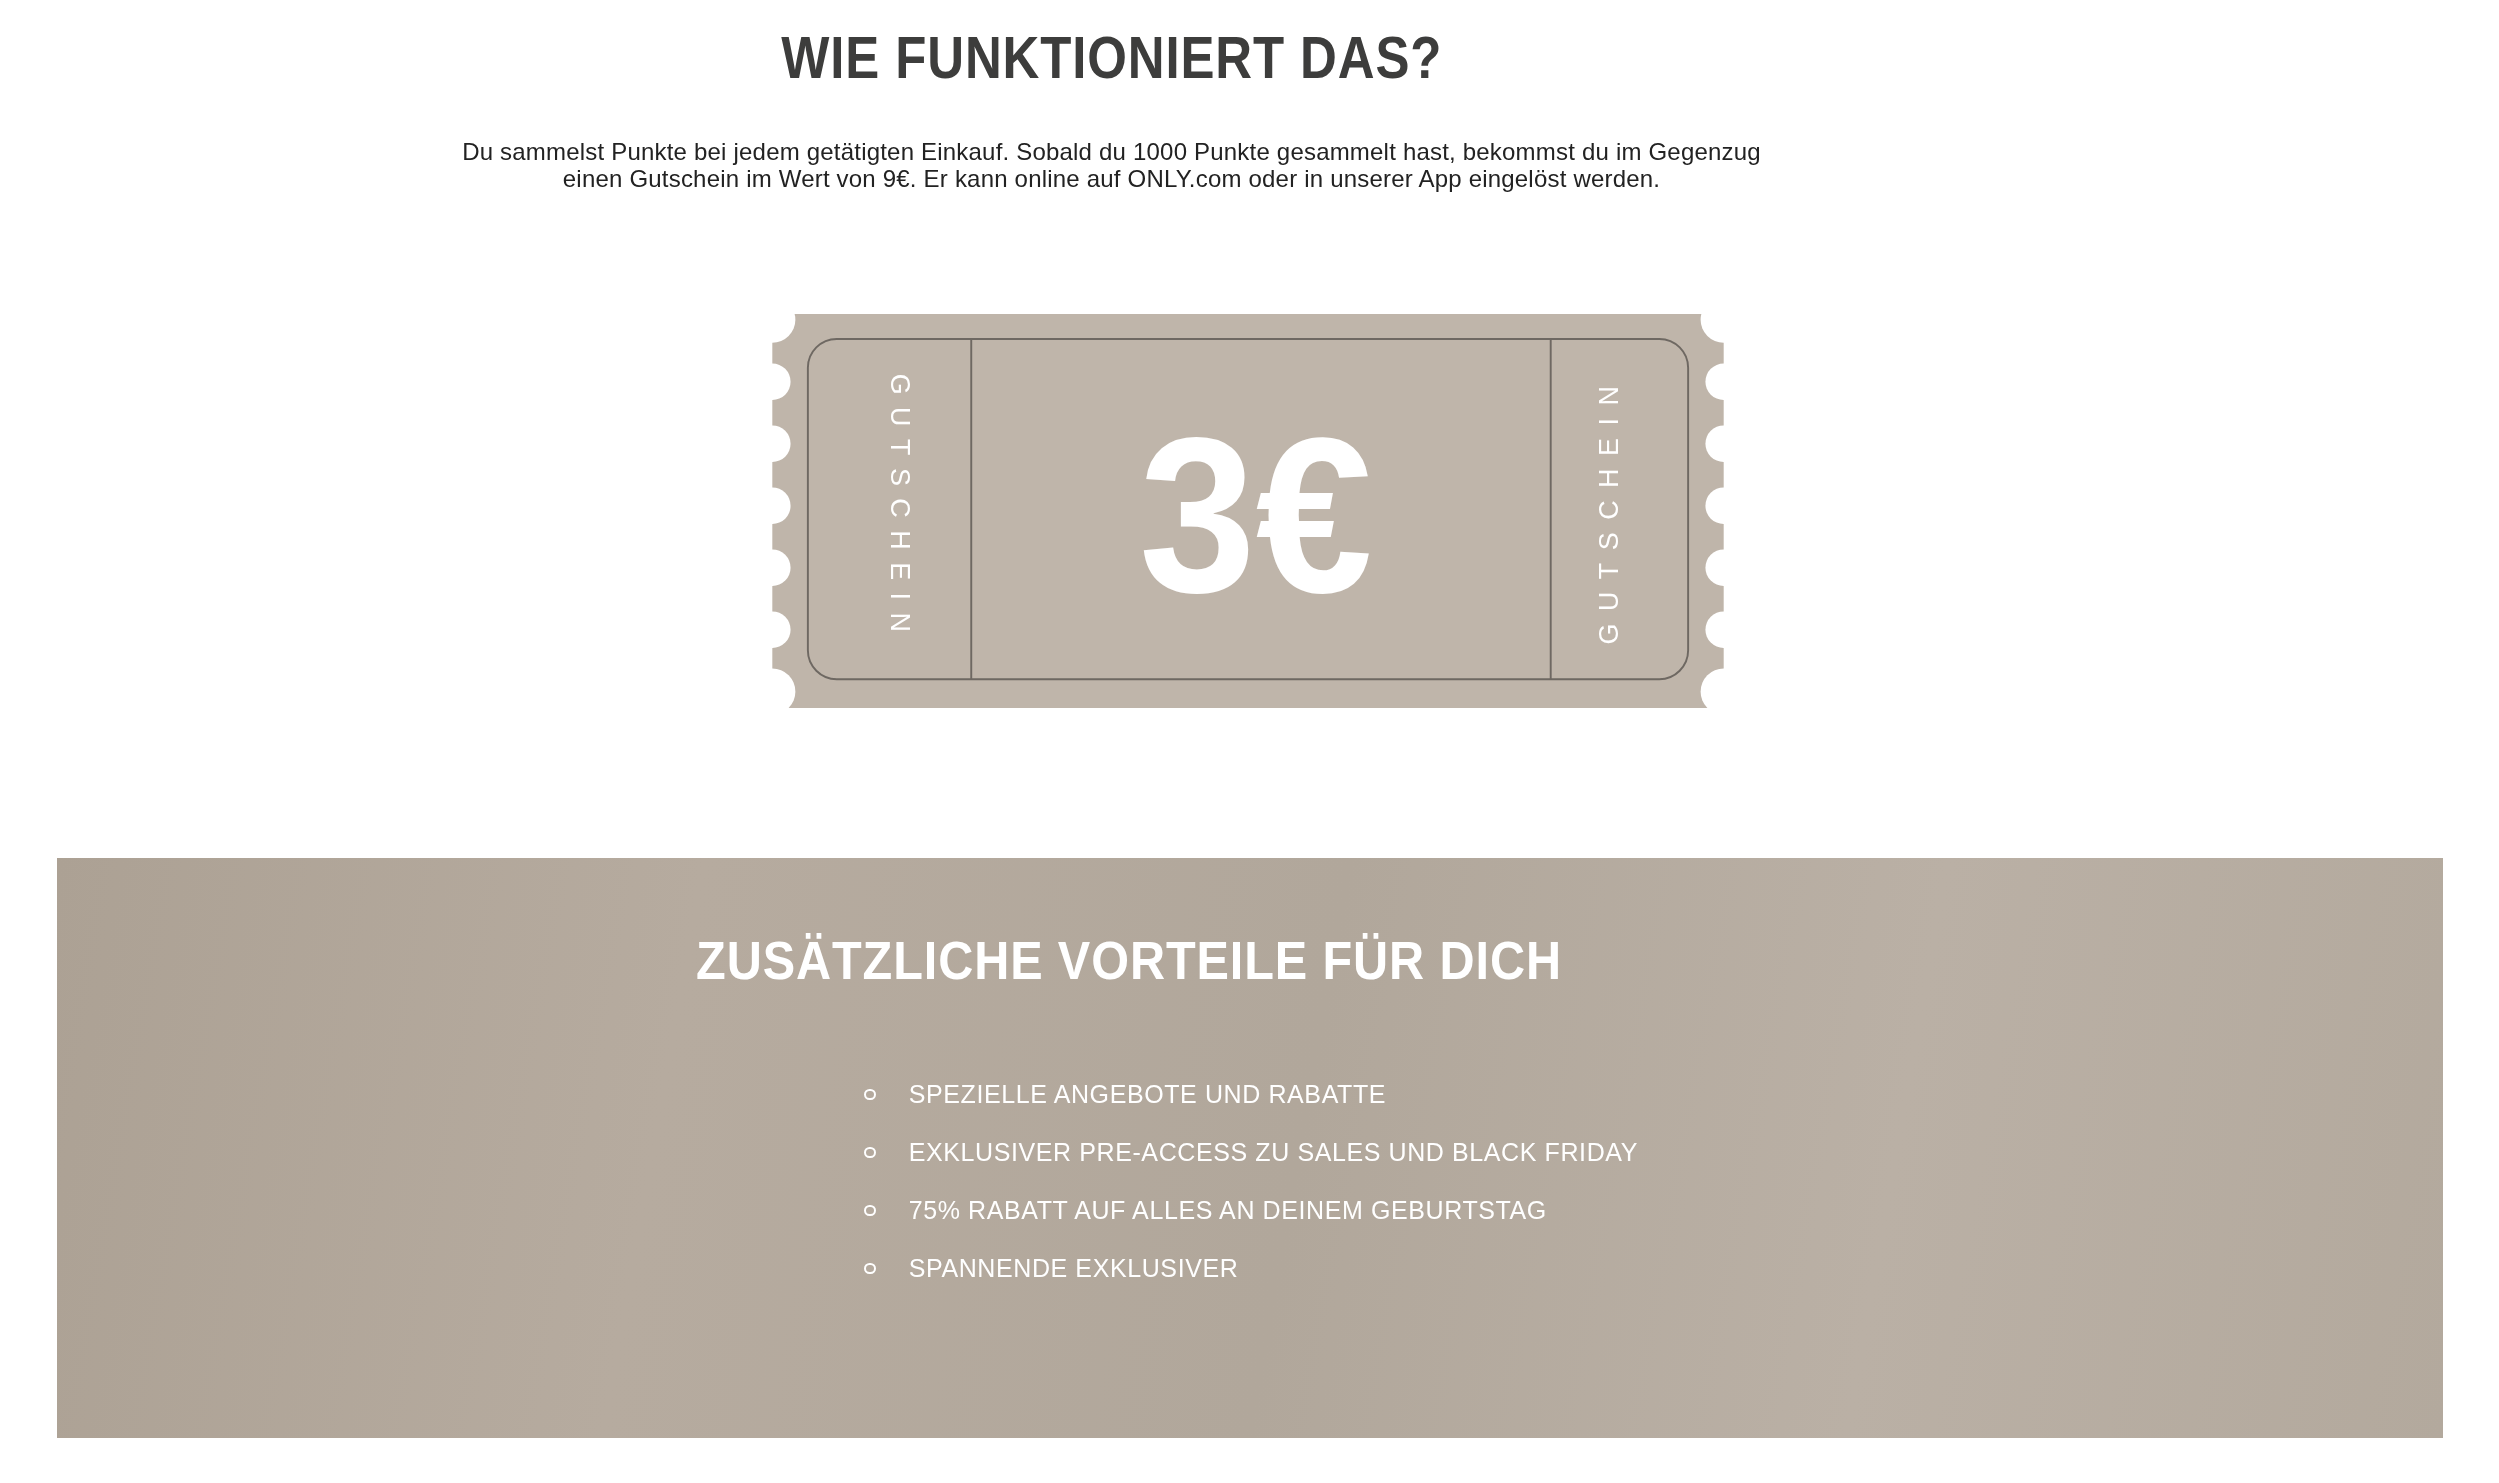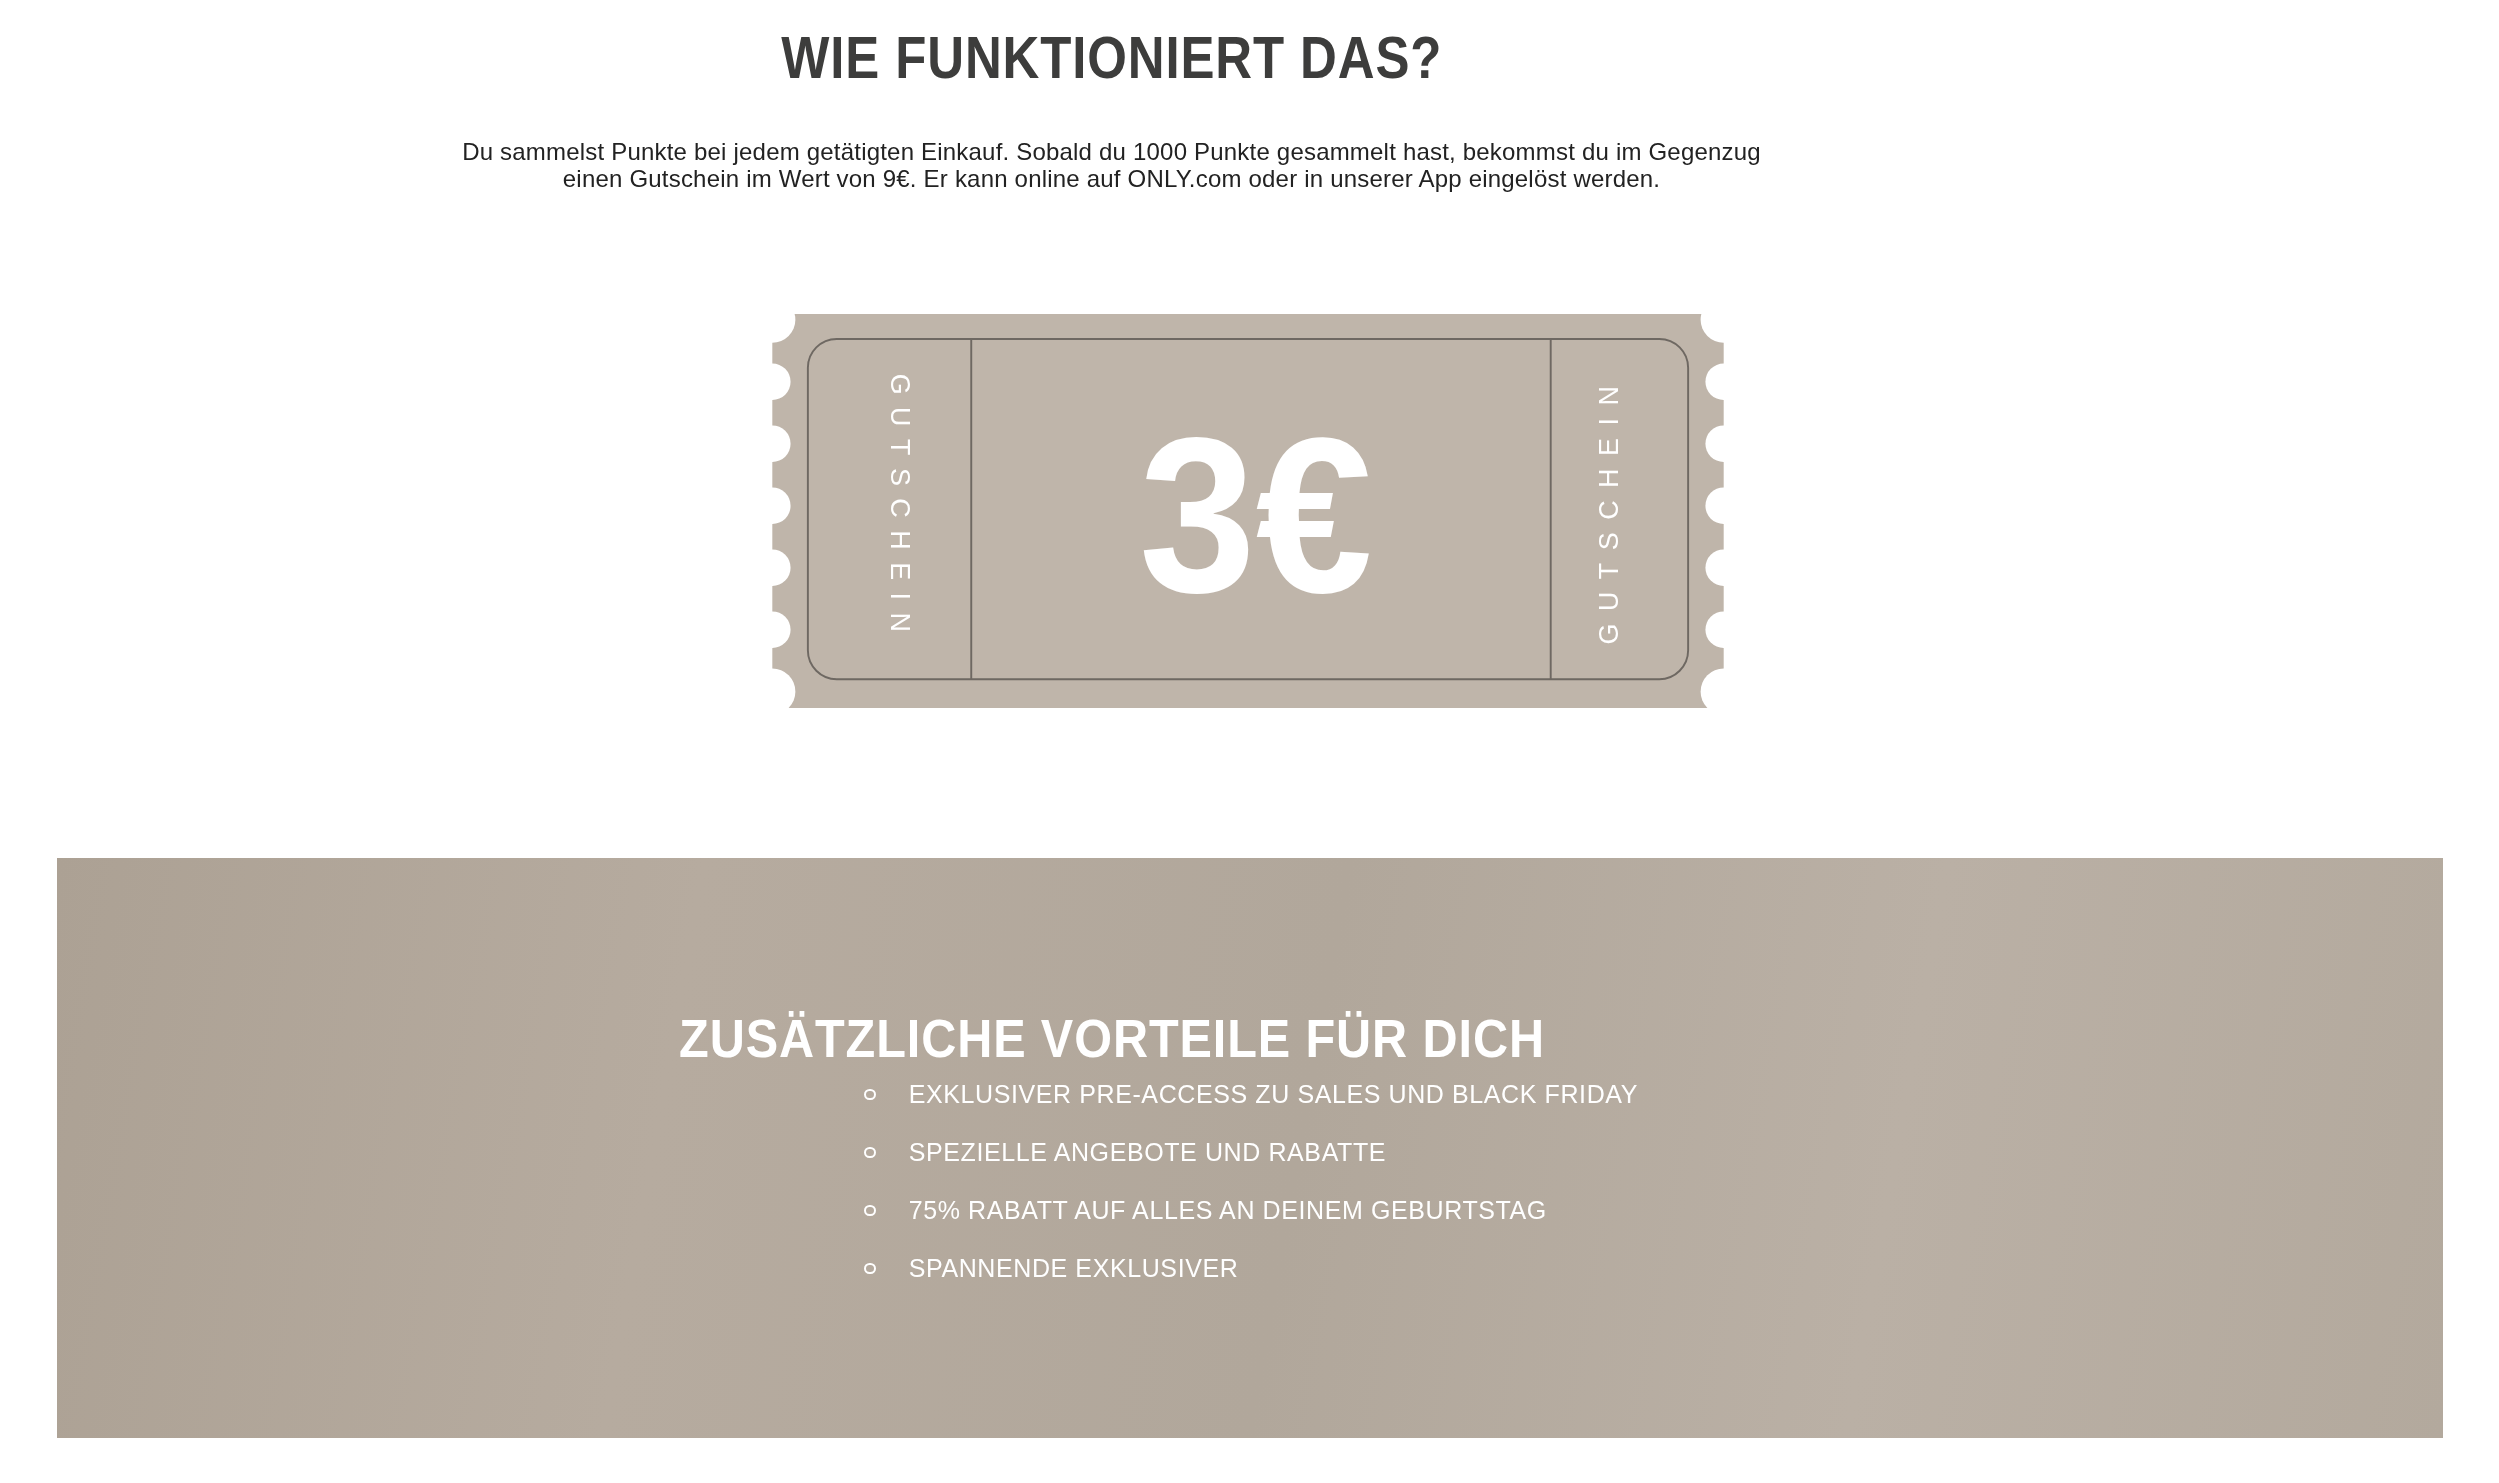--- a/index.html
+++ b/index.html
@@ -20,21 +20,21 @@
     letter-spacing:0.2px;white-space:nowrap;text-align:center;
   }
   
   .ticket-svg{position:absolute;left:772px;top:314px;width:952px;height:394px;}
   .ticket-svg text{font-family:"Liberation Sans", sans-serif;}
   
   .banner{
     position:absolute;left:57px;top:858px;width:2386px;height:580px;
     background:linear-gradient(100deg,#aca194 0%,#b6ab9f 26%,#b1a79b 52%,#bab0a5 76%,#b3a99d 100%);
   }
-  .banner-title{top:1007px;}
+  .banner-title{top:929px;margin-left:17px;}
   .banner-title span{
     font-size:54px;font-weight:bold;color:#ffffff;letter-spacing:1px;
     transform:scaleX(0.9);transform-origin:center;white-space:nowrap;line-height:1.15;
   }
   .benefits-list{
     position:absolute;left:807px;top:222px;margin:0;padding:0;list-style:none;
   }
   .benefits-list li{
     display:flex;align-items:center;height:29px;margin-bottom:29px;
   }
@@ -89,25 +89,25 @@
     <text transform="translate(873 203) rotate(-90)" text-anchor="middle" dominant-baseline="middle" font-size="28" letter-spacing="13" fill="#ffffff">GUTSCHEIN</text>
 
     <text transform="translate(503 289) scale(0.95 1)" text-anchor="middle" font-size="230" font-weight="bold" fill="#ffffff">3€</text>
   </svg>
 </section>
 
 <section class="banner">
   <ul class="benefits-list">
     <li>
       <span class="ring"></span>
-      <span class="benefit-text">EXKLUSIVER PRE-ACCESS ZU SALES UND BLACK FRIDAY</span>
+      <span class="benefit-text">SPEZIELLE ANGEBOTE UND RABATTE</span>
     </li>
     <li>
       <span class="ring"></span>
-      <span class="benefit-text">SPEZIELLE ANGEBOTE UND RABATTE</span>
+      <span class="benefit-text">EXKLUSIVER PRE-ACCESS ZU SALES UND BLACK FRIDAY</span>
     </li>
     <li>
       <span class="ring"></span>
       <span class="benefit-text">75% RABATT AUF ALLES AN DEINEM GEBURTSTAG</span>
     </li>
     <li>
       <span class="ring"></span>
       <span class="benefit-text">SPANNENDE EXKLUSIVER</span>
     </li>
   </ul>

